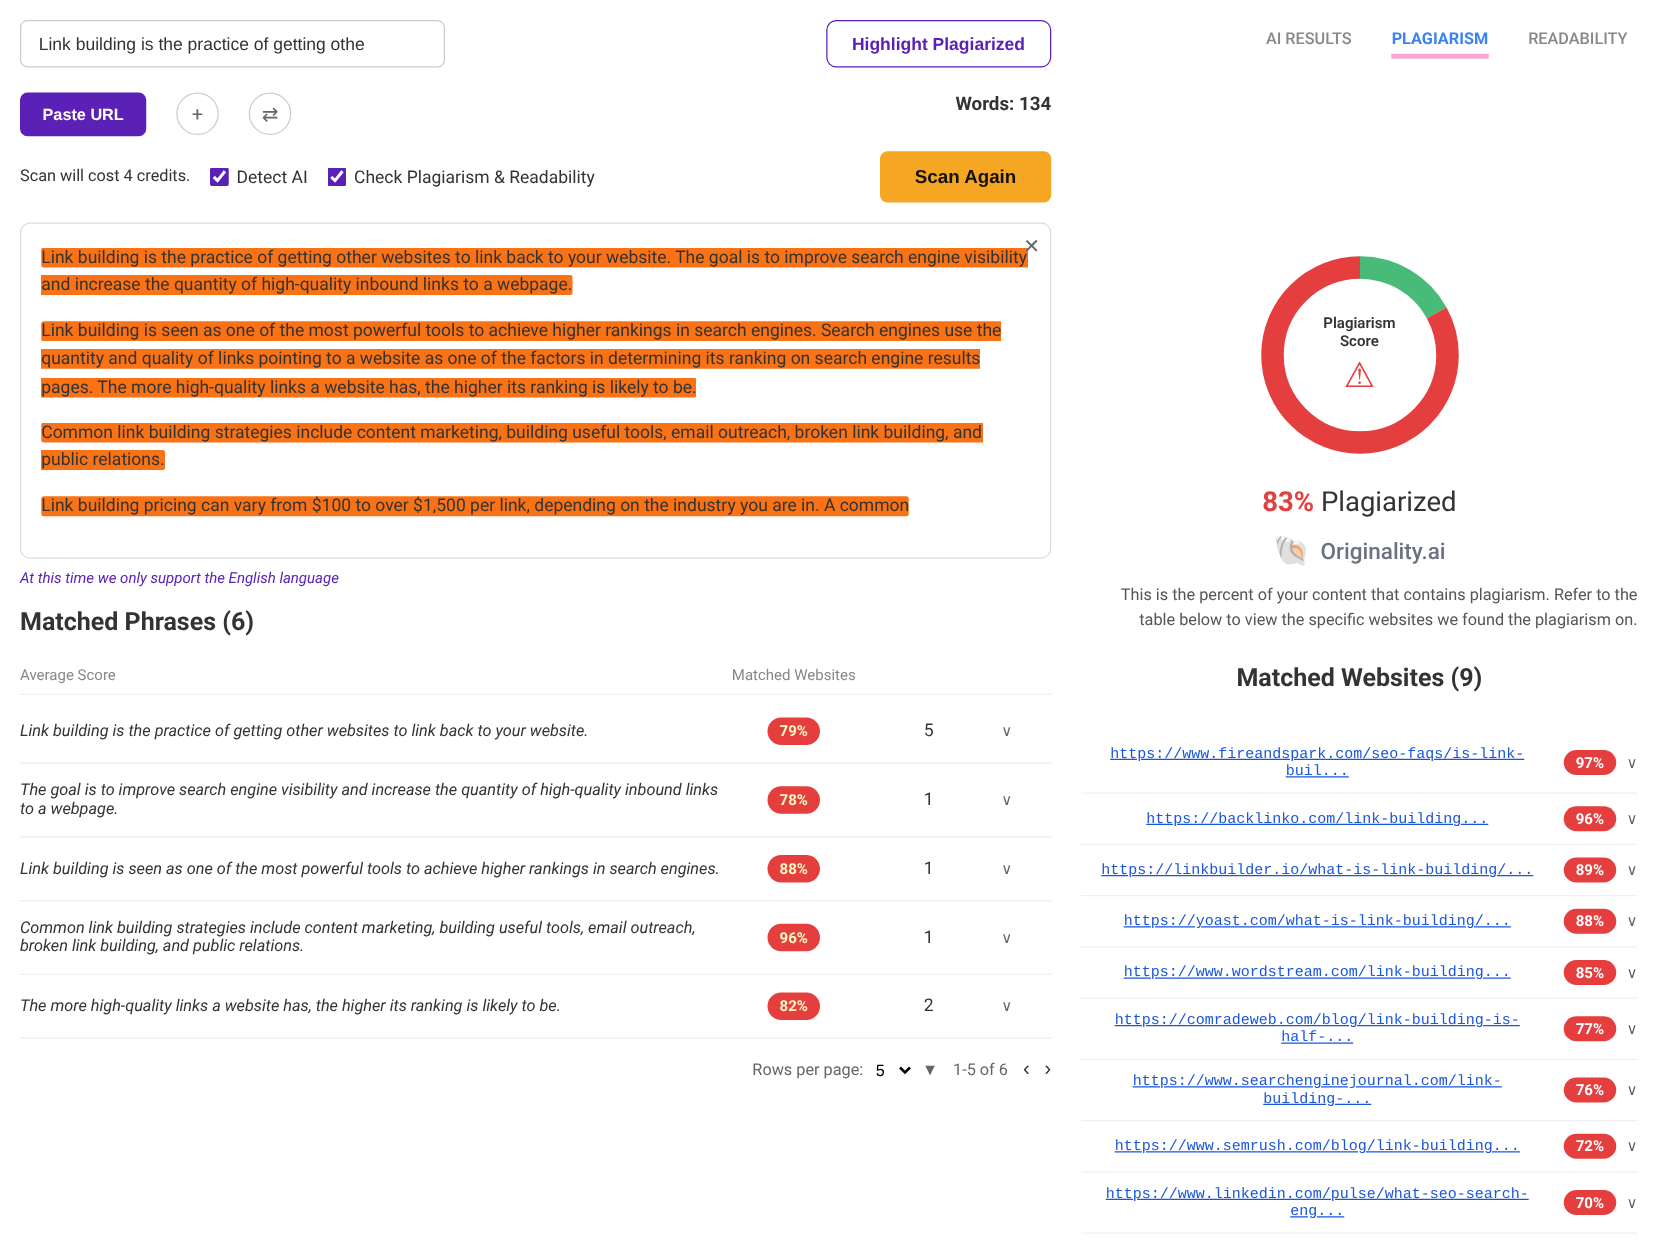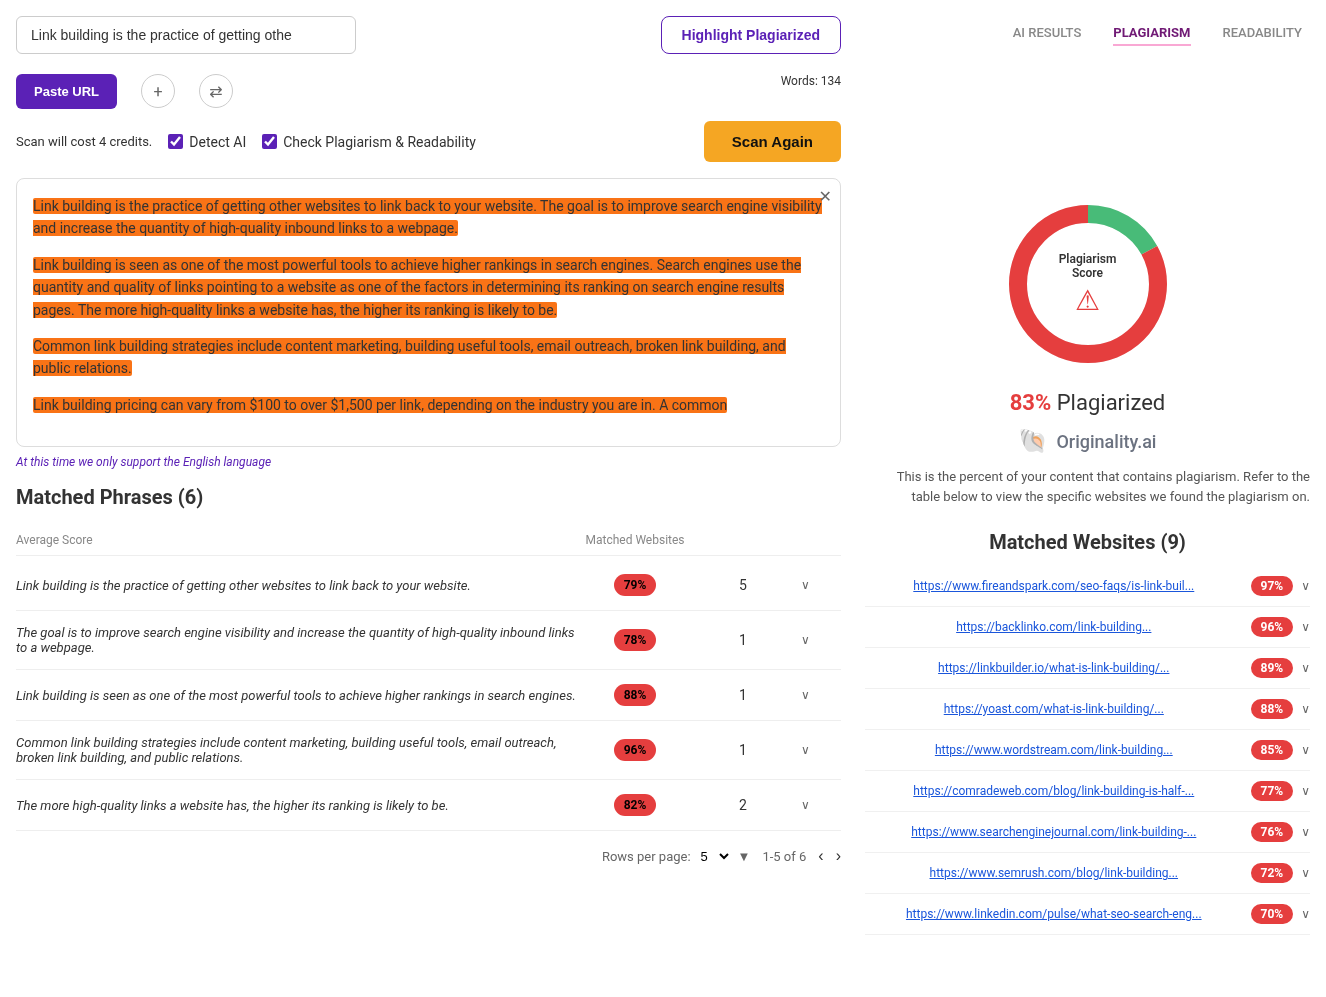--- a/index.html
+++ b/index.html
@@ -2,24 +2,24 @@
 <html><head>
   <meta charset="utf-8">
   <style>
     * { box-sizing: border-box; margin: 0; padding: 0; }
     body { font-family: -apple-system, BlinkMacSystemFont, 'Segoe UI', Roboto, sans-serif; background: #fff; color: #333; font-size: 14px; }
     
     .container { max-width: 1326px; margin: 0 auto; padding: 16px; }
     .text-input-box { flex: 1; max-width: 340px; border: 1px solid #ccc; border-radius: 6px; padding: 10px 14px; font-size: 14px; color: #333; background: #fff; overflow: hidden; white-space: nowrap; text-overflow: ellipsis; }
     .highlight-btn { border: 1.5px solid #5b21b6; border-radius: 8px; background: #fff; color: #5b21b6; font-weight: 600; font-size: 14px; padding: 10px 20px; cursor: pointer; white-space: nowrap; }
     .tab { font-size: 13px; color: #888; cursor: pointer; padding-bottom: 4px; font-weight: 500; }
-    .tab.active { color: #701a75; border-bottom: 2px solid #f9a8d4; font-weight: 700; }
+    .tab.active { color: #3b82f6; border-bottom: 4px solid #f9a8d4; font-weight: 700; }
     .paste-url-btn { background: #5b21b6; color: #fff; border: none; border-radius: 6px; padding: 10px 18px; font-size: 13px; font-weight: 700; cursor: pointer; }
     .icon-btn { width: 34px; height: 34px; border: 1.5px solid #ccc; border-radius: 50%; display: flex; align-items: center; justify-content: center; cursor: pointer; color: #666; font-size: 16px; background: #fff; }
-    .words-count { margin-left: auto; font-size: 12px; font-weight: 400; }
+    .words-count { margin-left: auto; font-size: 15px; font-weight: 700; }
     
     
     .third-row { display: flex; align-items: center; gap: 16px; margin-bottom: 16px; }
     .scan-cost { font-size: 13px; color: #333; }
     .checkbox-group { display: flex; gap: 6px; }
     .checkbox-group input[type=checkbox] { accent-color: #5b21b6; width: 15px; height: 15px; }
     .scan-again-btn { margin-left: auto; background: #f5a623; color: #111; border: none; border-radius: 6px; padding: 12px 28px; font-size: 15px; font-weight: 700; cursor: pointer; }
     
     
     .main-layout { display: flex; gap: 24px; }
@@ -32,21 +32,21 @@
     .highlighted-text { background: #f97316; border-radius: 2px; }
     .text-paragraph { margin-bottom: 14px; font-size: 14px; line-height: 1.6; color: #333; }
     .text-paragraph span { background: #f97316; border-radius: 2px; }
     .english-only { font-style: italic; color: #5b21b6; font-size: 12px; margin-bottom: 16px; }
     
     
     .section-title { font-size: 20px; font-weight: 700; margin-bottom: 16px; }
     .table-header { display: grid; grid-template-columns: 1fr 100px 100px 40px; gap: 8px; padding: 8px 0; color: #888; font-size: 12px; border-bottom: 1px solid #eee; margin-bottom: 4px; }
     .table-row { display: grid; grid-template-columns: 1fr 100px 100px 40px; gap: 8px; padding: 14px 0; border-bottom: 1px solid #eee; align-items: center; }
     .phrase-text { font-style: italic; font-size: 13px; color: #333; }
-    .score-badge { background: #e53e3e; color: #000000; border-radius: 20px; padding: 4px 10px; font-size: 12px; font-weight: 700; text-align: center; display: inline-block; }
+    .score-badge { background: #e53e3e; color: #fef9c3; border-radius: 20px; padding: 4px 10px; font-size: 12px; font-weight: 700; text-align: center; display: inline-block; }
     .matched-count { text-align: center; font-size: 14px; }
     .chevron-down { color: #666; font-size: 12px; cursor: pointer; }
     .pagination { display: flex; align-items: center; justify-content: flex-end; gap: 12px; margin-top: 16px; font-size: 13px; color: #666; }
     .pagination-btn { background: none; border: none; cursor: pointer; font-size: 16px; color: #333; }
     .rows-select { display: flex; align-items: center; gap: 6px; }
     .rows-select select { border: none; background: transparent; font-size: 13px; cursor: pointer; }
     
     
     .score-section { text-align: center; padding: 16px 0; }
     .donut-container { position: relative; width: 180px; height: 180px; margin: 0 auto 16px; }
@@ -56,23 +56,23 @@
     .warning-icon { font-size: 28px; color: #e53e3e; margin-top: 4px; }
     .score-text { font-size: 22px; margin-bottom: 4px; }
     .score-pct { color: #e53e3e; font-weight: 700; }
     .score-word { font-weight: 700; }
     .originality-logo { display: flex; align-items: center; justify-content: center; gap: 8px; margin: 12px 0; }
     .originality-logo .logo-icon { color: #8b5cf6; font-size: 24px; }
     .originality-logo .logo-text { color: #6b7280; font-size: 18px; font-weight: 500; }
     .score-description { font-size: 13px; color: #555; line-height: 1.5; text-align: right; margin-bottom: 24px; }
     
     
-    .matched-websites-title { font-size: 20px; font-weight: 700; margin-bottom: 12px; text-align: center; }
+    .matched-websites-title { font-size: 20px; font-weight: 700; margin-bottom: 32px; text-align: center; }
     .website-row { display: flex; align-items: center; justify-content: space-between; padding: 10px 0; border-bottom: 1px solid #f0f0f0; gap: 8px; }
-    .website-link { color: #1a56db; font-size: 12px; text-decoration: underline; flex: 1; }
+    .website-link { color: #1a56db; font-size: 12px; text-decoration: underline; flex: 1; font-family: Liberation Mono, monospace; }
     .website-score { background: #e53e3e; color: #fff; border-radius: 20px; padding: 3px 10px; font-size: 12px; font-weight: 700; white-space: nowrap; }
     .website-chevron { color: #666; font-size: 12px; cursor: pointer; }
     
     .header-top { display: flex; align-items: center; margin-bottom: 20px; }
     .left-section { flex: 0 0 825px; display: flex; align-items: center; gap: 16px; justify-content: space-between; }
     .right-section { flex: 1; display: flex; justify-content: flex-end; gap: 32px; padding-right: 8px; }
   </style>
 </head>
 <body>
 

